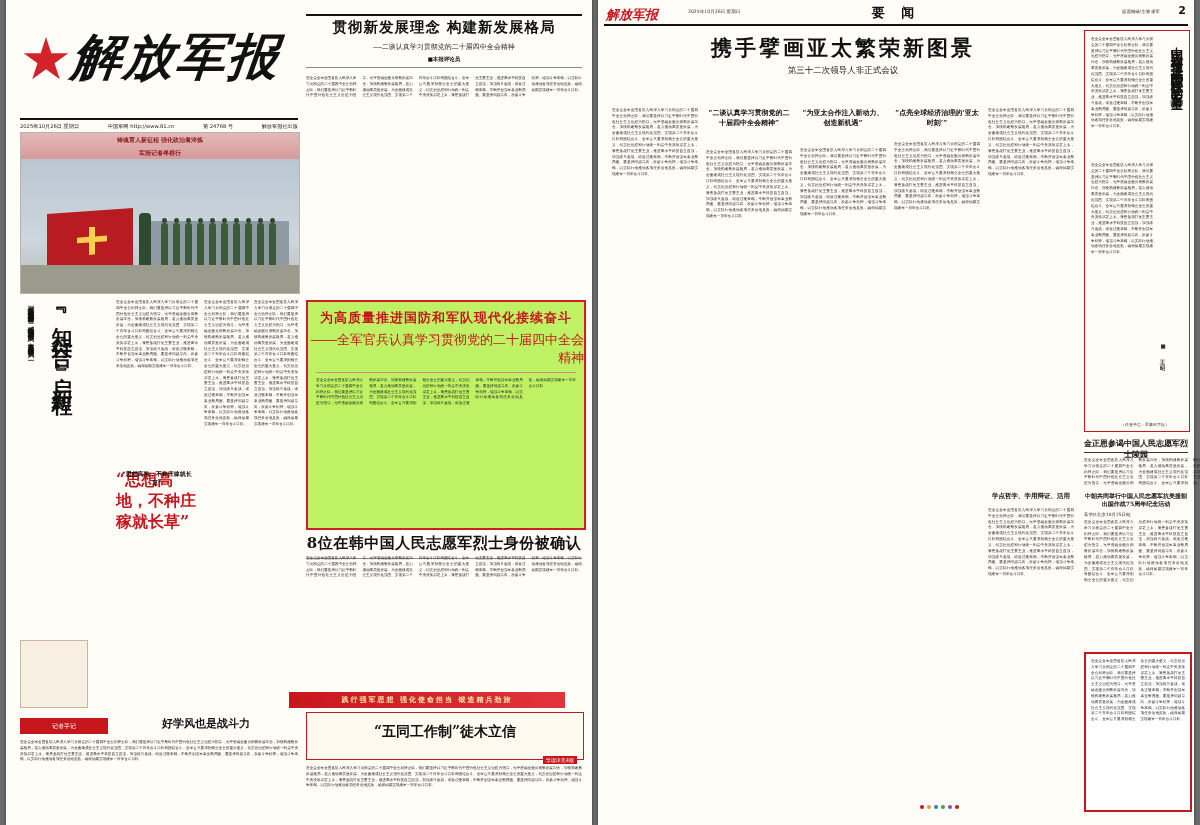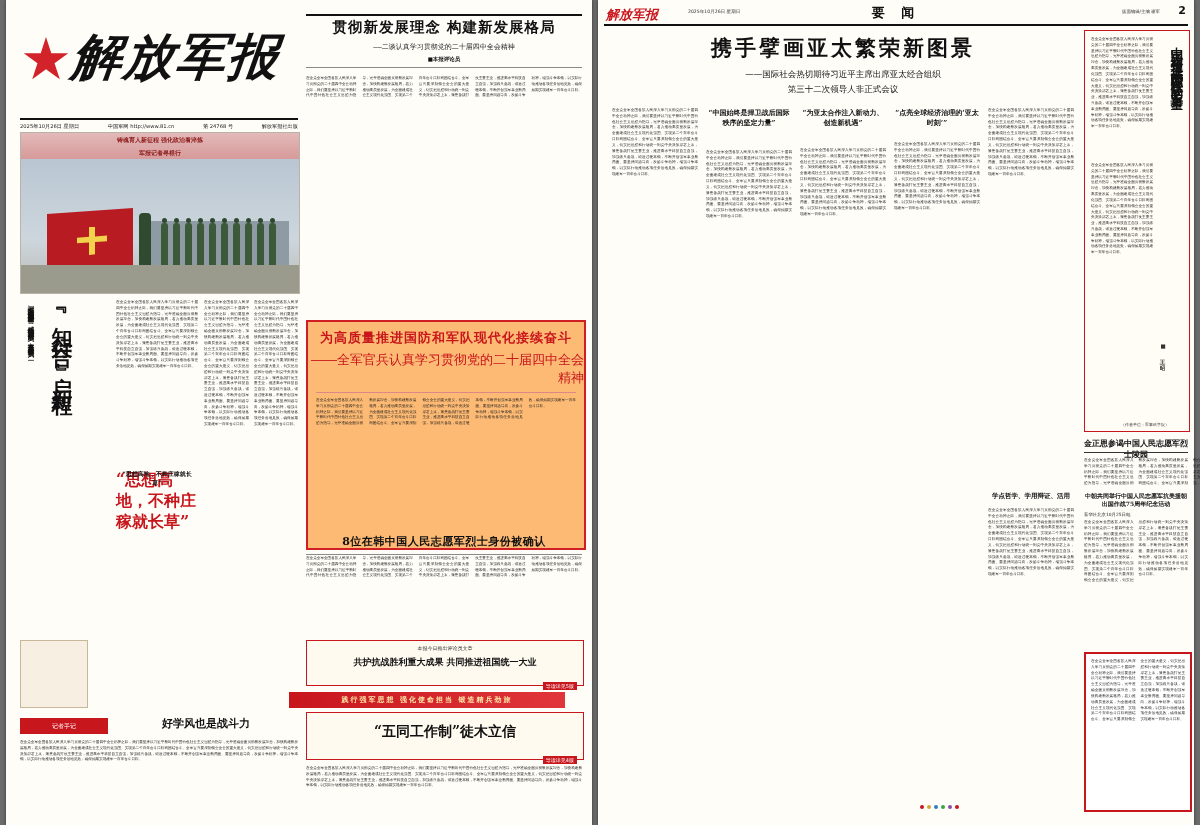--- a/index.html
+++ b/index.html
@@ -41,21 +41,21 @@
   .ph-ground{position:absolute;left:0;bottom:0;width:100%;height:28px;background:#9a9a8d;}
   .ph-soldier{position:absolute;top:64px;width:7px;height:46px;background:#3c5a3a;border-radius:3px 3px 0 0;}
   .ph-soldier:before{content:"";position:absolute;left:1px;top:-5px;width:5px;height:5px;border-radius:50%;background:#2f4a2e;}
   .ph-cap{position:absolute;left:118px;top:54px;width:12px;height:60px;background:#2f4a2e;border-radius:4px 4px 0 0;}
 
   
   .vtitle{position:absolute;writing-mode:vertical-rl;text-orientation:upright;
           font-family:"DejaVu Serif","Liberation Serif",serif;font-weight:700;color:#111;}
 
   
-  .redbox{position:absolute;border:2px solid #cf1f24;background:#fdba74;margin-top:20px;}
+  .redbox{position:absolute;border:2px solid #cf1f24;background:#bef264;}
   .headline-red{color:#c8161d;font-weight:700;font-family:"DejaVu Serif","Liberation Serif",serif;}
 
   
   .rp-logo{position:absolute;left:8px;top:6px;width:76px;height:16px;color:#c8161d;font-size:13px;
            font-family:"DejaVu Serif","Liberation Serif",serif;font-weight:700;font-style:italic;}
   .rp-date{position:absolute;left:90px;top:9px;font-size:4.6px;color:#333;}
   .rp-center{position:absolute;left:0;top:4px;width:100%;text-align:center;font-size:13px;letter-spacing:6px;
              font-family:"DejaVu Serif","Liberation Serif",serif;font-weight:700;color:#111;}
   .rp-editor{position:absolute;right:34px;top:9px;font-size:4.4px;color:#333;}
   .rp-page{position:absolute;right:8px;top:4px;font-size:11px;font-weight:700;color:#111;}
@@ -149,34 +149,26 @@
     <div class="redbox" style="left:300px;top:300px;width:276px;height:226px;">
       <div style="font-size:13px;font-weight:700;text-align:center;margin-top:7px;color:#c8161d;
                   font-family:'DejaVu Serif','Liberation Serif',serif;letter-spacing:1px;">为高质量推进国防和军队现代化接续奋斗</div>
       <div style="font-size:13px;text-align:right;margin-top:4px;color:#c8161d;
                   font-family:Liberation Sans, sans-serif;">——全军官兵认真学习贯彻党的二十届四中全会精神</div>
       <div class="thin" style="margin:5px 8px;background:#d88;"></div>
       <div style="margin:0 8px;height:160px;column-count:5;column-gap:6px;" class="tx">在全党全军全国各族人民深入学习贯彻党的二十届四中全会精神之际，我们要坚持以习近平新时代中国特色社会主义思想为指导，完整准确全面贯彻新发展理念，加快构建新发展格局，着力推动高质量发展，为全面建成社会主义现代化强国、实现第二个百年奋斗目标而团结奋斗。全军官兵要深刻领会全会的重大意义，切实把思想和行动统一到党中央决策部署上来，聚焦备战打仗主责主业，推进高水平科技自立自强，加强练兵备战，锻造过硬本领，不断开创强军事业新局面。要坚持问题导向，发扬斗争精神，增强斗争本领，以实际行动推动各项任务落地见效，确保如期实现建军一百年奋斗目标。</div>
     </div>
 
     <div style="position:absolute;left:300px;top:534px;width:276px;">
-      <div style="font-size:11px;font-weight:700;text-align:center;color:#111;
+      <div style="font-size:15px;font-weight:700;text-align:center;color:#111;
                   font-family:'DejaVu Serif','Liberation Serif',serif;letter-spacing:.5px;">8位在韩中国人民志愿军烈士身份被确认</div>
       <div class="thin" style="margin-top:5px;"></div>
     </div>
     <div style="position:absolute;left:300px;top:556px;width:276px;height:76px;column-count:5;column-gap:6px;" class="tx">在全党全军全国各族人民深入学习贯彻党的二十届四中全会精神之际，我们要坚持以习近平新时代中国特色社会主义思想为指导，完整准确全面贯彻新发展理念，加快构建新发展格局，着力推动高质量发展，为全面建成社会主义现代化强国、实现第二个百年奋斗目标而团结奋斗。全军官兵要深刻领会全会的重大意义，切实把思想和行动统一到党中央决策部署上来，聚焦备战打仗主责主业，推进高水平科技自立自强，加强练兵备战，锻造过硬本领，不断开创强军事业新局面。要坚持问题导向，发扬斗争精神，增强斗争本领，以实际行动推动各项任务落地见效，确保如期实现建军一百年奋斗目标。</div>
 
-    <div style="position:absolute;left:300px;top:640px;width:276px;height:44px;border:1px solid #c8161d;background:#fffaf0;">
-      <div style="text-align:center;font-size:5px;color:#333;margin-top:4px;">本报今日推出评论员文章</div>
-      <div style="text-align:center;font-size:9px;font-weight:700;color:#111;margin-top:5px;
-                  font-family:'DejaVu Serif','Liberation Serif',serif;">共护抗战胜利重大成果   共同推进祖国统一大业</div>
-      <div style="text-align:right;margin:4px 6px 0 0;">
-        <span class="tagbox">导读详见5版</span>
-      </div>
-    </div>
 
     <div style="position:absolute;left:283px;top:692px;width:276px;height:16px;background:linear-gradient(90deg,#c8161d,#e0353b);">
       <div style="color:#ffe9a8;font-size:7px;text-align:center;line-height:16px;letter-spacing:2px;font-weight:700;">践行强军思想  强化使命担当  锻造精兵劲旅</div>
     </div>
 
     <div style="position:absolute;left:300px;top:712px;width:276px;height:46px;border:1px solid #c8161d;background:#fffaf0;">
       <div style="text-align:center;font-size:14px;font-weight:700;color:#111;margin-top:10px;
                   font-family:'DejaVu Serif','Liberation Serif',serif;">“五同工作制”徒木立信</div>
       <div style="text-align:right;margin:6px 6px 0 0;">
         <span class="tagbox">导读详见4版</span>
@@ -191,28 +183,27 @@
     <div class="rp-logo">解放军报</div>
     <div class="rp-date">2025年10月26日  星期日</div>
     <div class="rp-center">要 闻</div>
     <div class="rp-editor">版面编辑/主编  谢军</div>
     <div class="rp-page">2</div>
     <div class="rp-rule"></div>
 
     <div style="position:absolute;left:20px;top:34px;width:450px;text-align:center;">
       <div style="font-size:21px;font-weight:700;color:#111;letter-spacing:3px;
                   font-family:'DejaVu Serif','Liberation Serif',serif;">携手擘画亚太繁荣新图景</div>
-      <div style="font-size:8.5px;margin-top:7px;color:#111;font-family:'DejaVu Serif','Liberation Serif',serif;">——国际社会热切期待习近平主席出席亚太经合组织</div>
       <div style="font-size:8.5px;margin-top:3px;color:#111;font-family:'DejaVu Serif','Liberation Serif',serif;">第三十二次领导人非正式会议</div>
     </div>
 
     <div style="position:absolute;left:14px;top:108px;width:86px;height:690px;" class="tx">在全党全军全国各族人民深入学习贯彻党的二十届四中全会精神之际，我们要坚持以习近平新时代中国特色社会主义思想为指导，完整准确全面贯彻新发展理念，加快构建新发展格局，着力推动高质量发展，为全面建成社会主义现代化强国、实现第二个百年奋斗目标而团结奋斗。全军官兵要深刻领会全会的重大意义，切实把思想和行动统一到党中央决策部署上来，聚焦备战打仗主责主业，推进高水平科技自立自强，加强练兵备战，锻造过硬本领，不断开创强军事业新局面。要坚持问题导向，发扬斗争精神，增强斗争本领，以实际行动推动各项任务落地见效，确保如期实现建军一百年奋斗目标。</div>
 
     <div style="position:absolute;left:108px;top:108px;width:86px;height:40px;font-size:7px;font-weight:700;
-                text-align:center;color:#111;font-family:'DejaVu Serif','Liberation Serif',serif;">“中国始终是捍卫战后国际秩序的坚定力量”</div>
+                text-align:center;color:#111;font-family:'DejaVu Serif','Liberation Serif',serif;">“二谈认真学习贯彻党的二十届四中全会精神”</div>
     <div style="position:absolute;left:108px;top:150px;width:86px;height:648px;" class="tx">在全党全军全国各族人民深入学习贯彻党的二十届四中全会精神之际，我们要坚持以习近平新时代中国特色社会主义思想为指导，完整准确全面贯彻新发展理念，加快构建新发展格局，着力推动高质量发展，为全面建成社会主义现代化强国、实现第二个百年奋斗目标而团结奋斗。全军官兵要深刻领会全会的重大意义，切实把思想和行动统一到党中央决策部署上来，聚焦备战打仗主责主业，推进高水平科技自立自强，加强练兵备战，锻造过硬本领，不断开创强军事业新局面。要坚持问题导向，发扬斗争精神，增强斗争本领，以实际行动推动各项任务落地见效，确保如期实现建军一百年奋斗目标。</div>
 
     <div style="position:absolute;left:202px;top:108px;width:86px;height:36px;font-size:7px;font-weight:700;
                 text-align:center;color:#111;font-family:'DejaVu Serif','Liberation Serif',serif;">“为亚太合作注入新动力、创造新机遇”</div>
     <div style="position:absolute;left:202px;top:148px;width:86px;height:650px;" class="tx">在全党全军全国各族人民深入学习贯彻党的二十届四中全会精神之际，我们要坚持以习近平新时代中国特色社会主义思想为指导，完整准确全面贯彻新发展理念，加快构建新发展格局，着力推动高质量发展，为全面建成社会主义现代化强国、实现第二个百年奋斗目标而团结奋斗。全军官兵要深刻领会全会的重大意义，切实把思想和行动统一到党中央决策部署上来，聚焦备战打仗主责主业，推进高水平科技自立自强，加强练兵备战，锻造过硬本领，不断开创强军事业新局面。要坚持问题导向，发扬斗争精神，增强斗争本领，以实际行动推动各项任务落地见效，确保如期实现建军一百年奋斗目标。</div>
 
     <div style="position:absolute;left:296px;top:108px;width:86px;height:30px;font-size:7px;font-weight:700;
                 text-align:center;color:#111;font-family:'DejaVu Serif','Liberation Serif',serif;">“点亮全球经济治理的‘亚太时刻’”</div>
     <div style="position:absolute;left:296px;top:142px;width:86px;height:656px;" class="tx">在全党全军全国各族人民深入学习贯彻党的二十届四中全会精神之际，我们要坚持以习近平新时代中国特色社会主义思想为指导，完整准确全面贯彻新发展理念，加快构建新发展格局，着力推动高质量发展，为全面建成社会主义现代化强国、实现第二个百年奋斗目标而团结奋斗。全军官兵要深刻领会全会的重大意义，切实把思想和行动统一到党中央决策部署上来，聚焦备战打仗主责主业，推进高水平科技自立自强，加强练兵备战，锻造过硬本领，不断开创强军事业新局面。要坚持问题导向，发扬斗争精神，增强斗争本领，以实际行动推动各项任务落地见效，确保如期实现建军一百年奋斗目标。</div>
 

